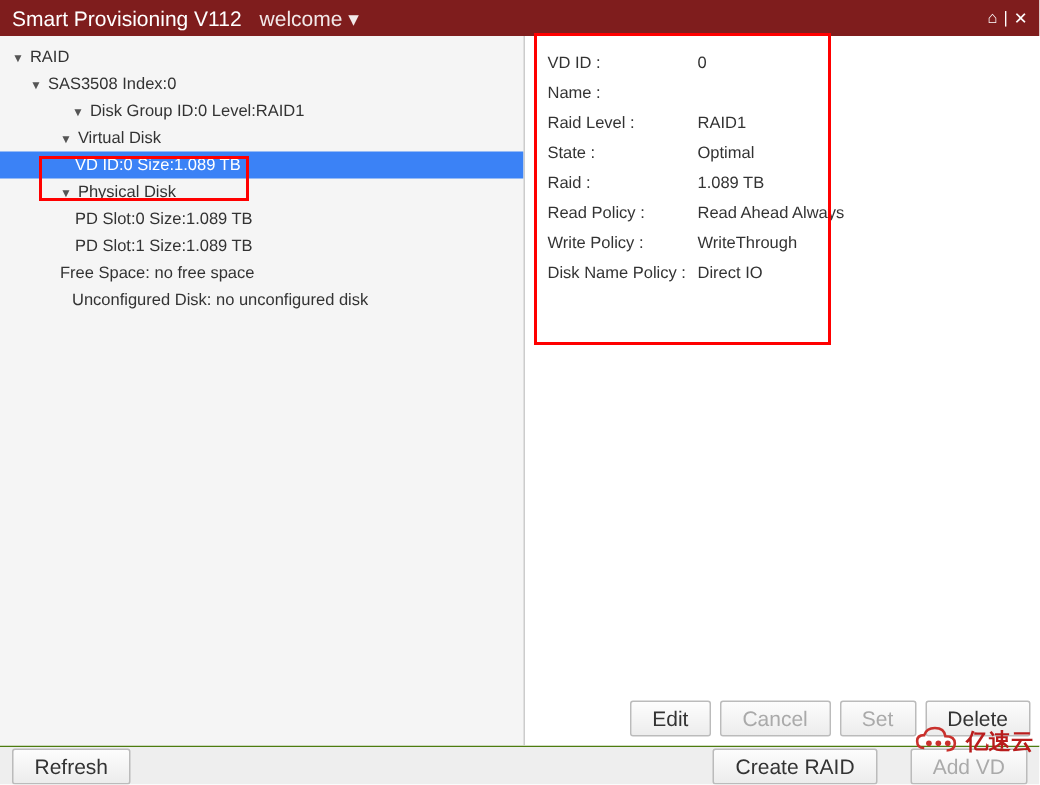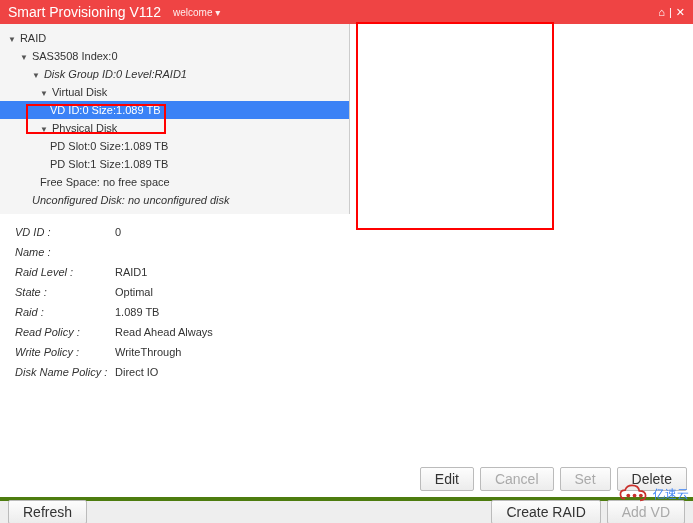--- a/index.html
+++ b/index.html
@@ -1,47 +1,47 @@
 <!DOCTYPE html>
 <html><head>
 <meta charset="utf-8">
 <style>
 * { margin: 0; padding: 0; box-sizing: border-box; font-family: Arial, sans-serif; }
 body { width: 693px; height: 523px; background: #fff; position: relative; overflow: hidden; }
-.header { background: #ef4444; color: #fff; height: 24px; display: flex; align-items: center; padding: 0 8px; }
+.header { background: #7f1d1d; color: #fff; height: 24px; display: flex; align-items: center; padding: 0 8px; }
 .title { font-size: 14px; font-weight: 300; }
-.welcome { font-size: 10px; margin-left: 12px; opacity: 0.9; cursor: pointer; }
+.welcome { font-size: 14px; margin-left: 12px; opacity: 0.9; cursor: pointer; }
 .header-icons { margin-left: auto; display: flex; gap: 4px; align-items: center; font-size: 11px; }
 .header-icons span { cursor: pointer; }
-.content { display: flex; height: 473px; flex-direction: column; }
+.content { display: flex; height: 473px; }
 .left-pane { width: 350px; border-right: 1px solid #ccc; background: #f5f5f5; overflow: auto; position: relative; }
 .right-pane { flex: 1; background: #fff; padding: 8px 15px; position: relative; }
 .tree { font-size: 11px; color: #333; padding: 5px 0; }
 .tree-node { padding: 3px 6px; cursor: pointer; white-space: nowrap; }
 .n0 { padding-left: 8px; }
 .n1 { padding-left: 20px; }
-.n2 { padding-left: 32px; font-style: italic; }
+.n2 { padding-left: 48px; }
 .n3 { padding-left: 40px; }
 .n4 { padding-left: 50px; }
 .caret::before { content: "▼"; font-size: 8px; margin-right: 4px; color: #555; display: inline-block; }
 .selected { background: #3b82f6; color: #fff; }
 .red-box-tree { position: absolute; border: 2px solid red; left: 26px; top: 80px; width: 140px; height: 30px; pointer-events: none; }
 .red-box-detail { position: absolute; border: 2px solid red; left: 356px; top: 22px; width: 198px; height: 208px; pointer-events: none; z-index: 5; }
 .detail-row { display: flex; font-size: 11px; color: #333; padding: 4px 0; }
-.detail-label { width: 100px; font-style: italic; }
+.detail-label { width: 100px; }
 .detail-value { flex: 1; }
 .right-buttons { position: absolute; bottom: 6px; right: 6px; display: flex; gap: 6px; }
 .btn { font-size: 14px; padding: 3px 14px; border: 1px solid #bbb; background: linear-gradient(#fdfdfd,#ececec); border-radius: 2px; cursor: pointer; color: #333; }
 .btn.disabled { color: #aaa; cursor: default; }
-.footer { height: 26px; border-top: 4px solid #4d7c0f; background: #eee; display: flex; align-items: center; padding: 0 8px; gap: 6px; }
-.footer-right { margin-left: auto; display: flex; gap: 6px; }
+.footer { height: 26px; border-top: 1px solid #4d7c0f; background: #eee; display: flex; align-items: center; padding: 0 8px; gap: 6px; }
+.footer-right { margin-left: auto; display: flex; gap: 22px; }
 .watermark { position: absolute; right: 4px; bottom: 18px; z-index: 20; display: flex; align-items: center; gap: 4px; }
 .wm-logo { width: 32px; height: 22px; position: relative; }
 .wm-logo svg { width: 100%; height: 100%; }
-.wm-text { font-size: 12px; color: #3b82f6; font-weight: 400; }
+.wm-text { font-size: 15px; color: #b91c1c; font-weight: 700; }
 </style>
 </head>
 <body>
 
 <div class="header">
   <span class="title">Smart Provisioning V112</span>
   <span class="welcome">welcome ▾</span>
   <div class="header-icons">
     <span>⌂</span>
     <span>|</span>

